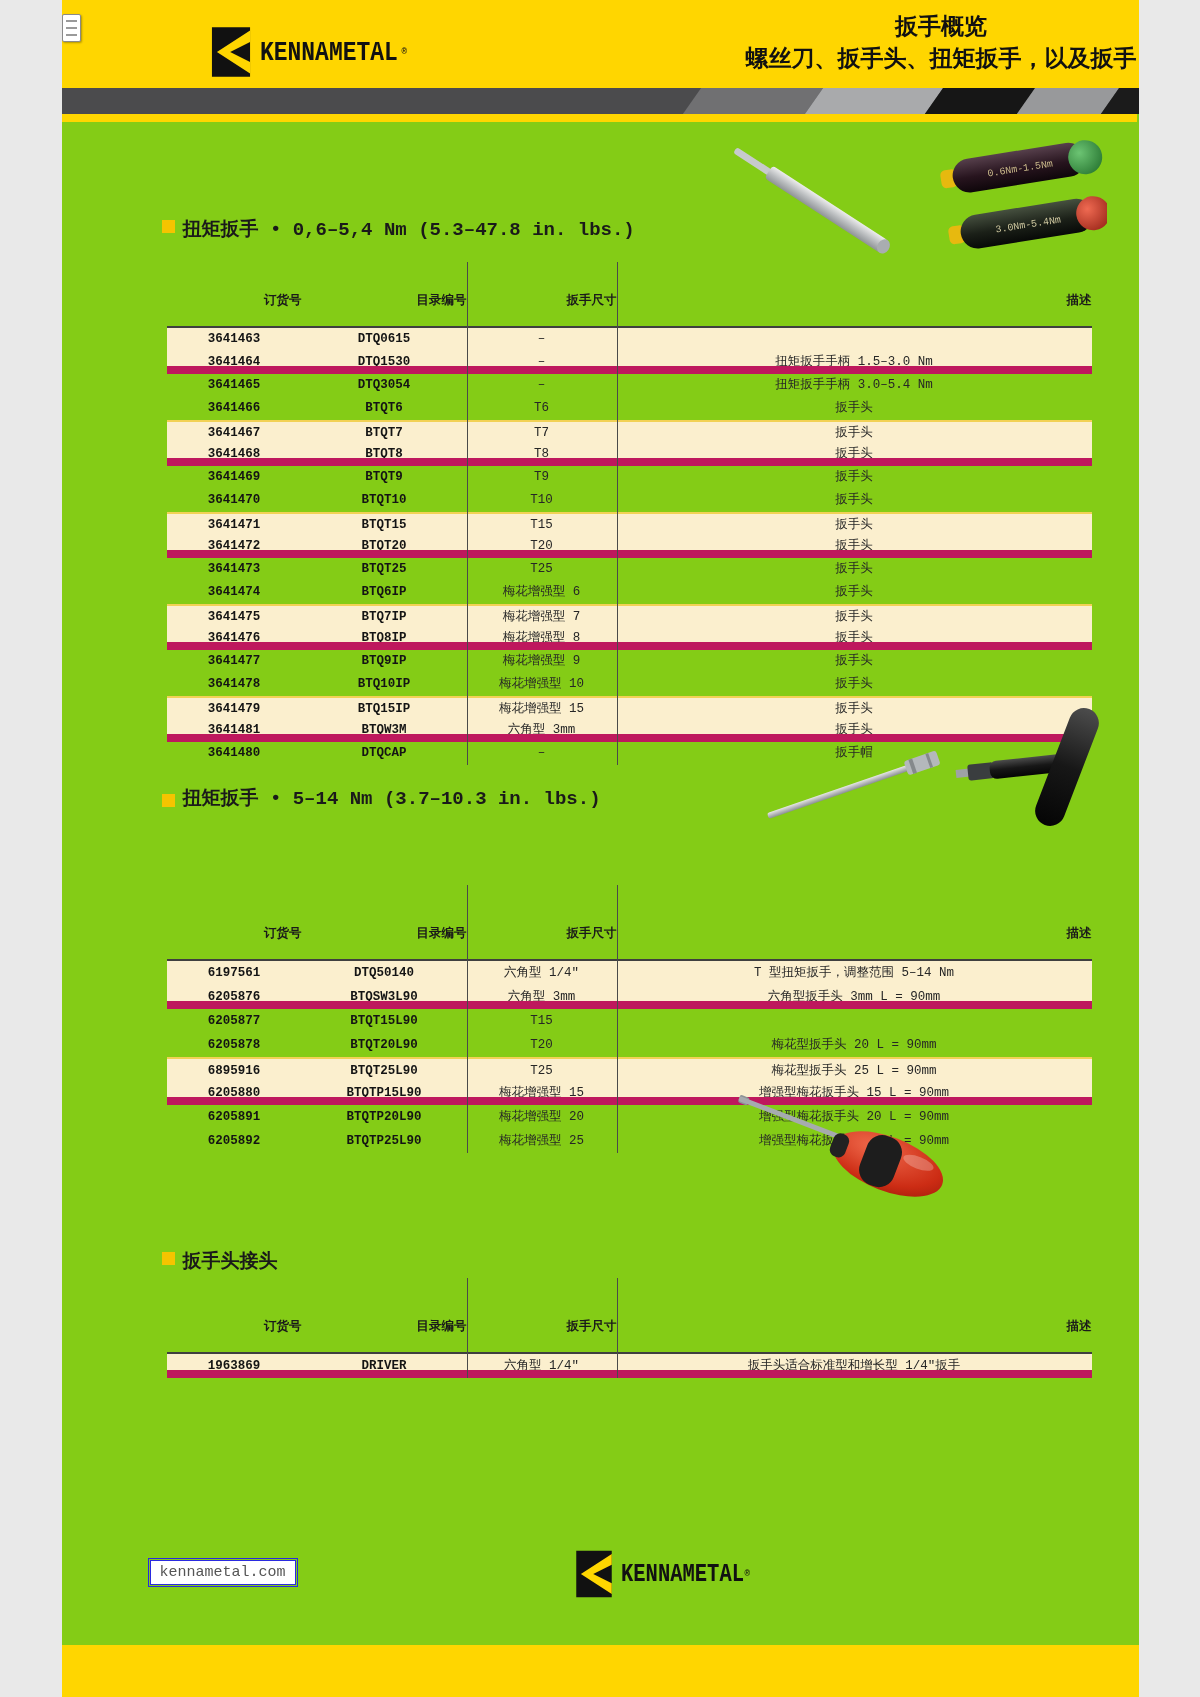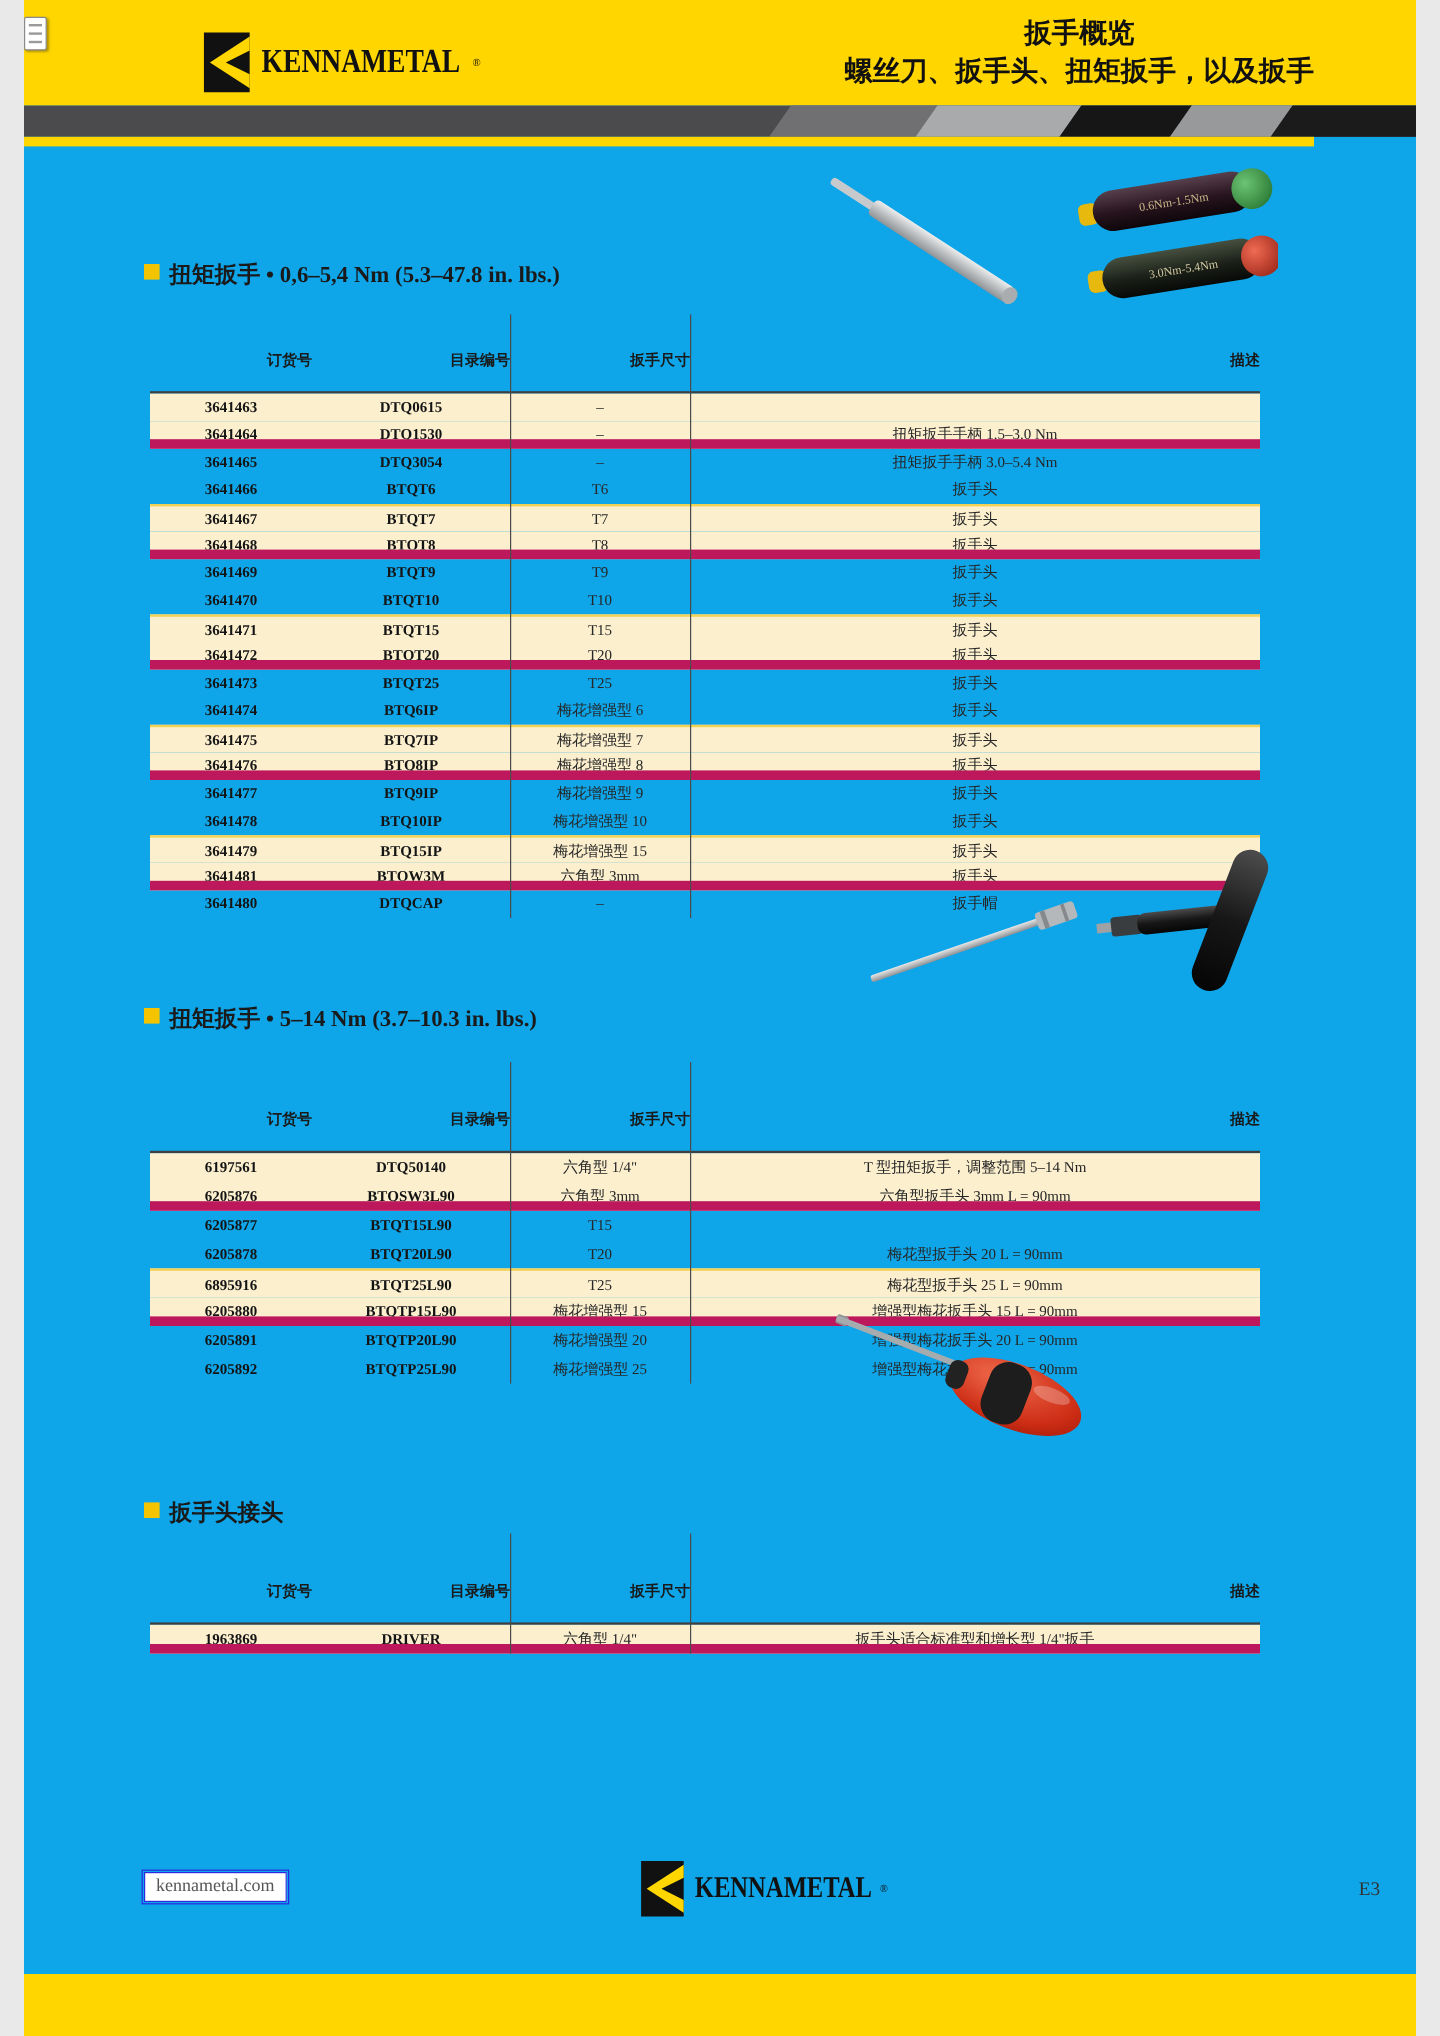--- a/index.html
+++ b/index.html
@@ -1,17 +1,17 @@
 <!DOCTYPE html>
 <html><head>
 <meta charset="utf-8">
 <style>
   html,body{margin:0;padding:0;background:#e9e9e9;}
-  .page{position:relative;width:1160px;height:1697px;margin:0 auto;background:#0ea5e9;
-        font-family:Liberation Serif, serif;overflow:hidden;}
+  .page{position:relative;width:1077px;height:1697px;margin:0 auto;background:#84cc16;
+        font-family:Liberation Mono, monospace;overflow:hidden;}
 
   
   .hdr{position:absolute;left:0;top:0;width:1200px;height:88px;background:#FFD600;}
   .note-icon{position:absolute;left:0;top:14px;width:17px;height:26px;background:#fff;
              border:1px solid #8a8a8a;border-radius:2px;box-shadow:1px 1px 2px rgba(0,0,0,.3);z-index:5;}
   .note-icon i{display:block;height:2px;background:#9a9a9a;margin:5px 3px 0 3px;}
   .hdr-logo{position:absolute;left:140px;top:24px;display:flex;align-items:center;}
   .hdr-logo .brand,.ftr-logo .brand{font-weight:bold;font-size:28px;color:#111;letter-spacing:0px;
         display:inline-block;transform:scaleX(.82);transform-origin:left center;white-space:nowrap;}
   .reg{font-size:9px;vertical-align:top;color:#111;margin-left:-26px;}
@@ -40,21 +40,21 @@
   .td.c0,.td.c1{font-weight:bold;color:#141414;}
   .cream{background:#FBEFCE;}
   .gtop{border-top:2px solid #F2D155;}
   .gbot{border-bottom:8px solid #be185d;}
   .vline{position:absolute;width:1px;background:#4a4a4a;z-index:3;}
 
   
   .photo{position:absolute;}
 
   
-  .link-box{position:absolute;left:100px;top:1560px;padding:3px 9px;border:1px solid #2A2AE0;
+  .link-box{position:absolute;left:88px;top:1560px;padding:3px 9px;border:1px solid #2A2AE0;
             outline:1px solid #2A2AE0;outline-offset:1px;font-size:15px;color:#555;background:#fff;}
   .ftr-logo{position:absolute;left:505px;top:1546px;display:flex;align-items:center;}
   .ftr-logo .brand{font-size:25px;}
   .page-num{position:absolute;left:1080px;top:1566px;width:50px;text-align:right;
             font-size:16px;color:#333;}
   .bottom-bar{position:absolute;left:0;top:1645px;width:1200px;height:52px;background:#FFD600;}
 </style>
 </head>
 <body>
 
@@ -284,21 +284,21 @@
       <rect x="169" y="-7.5" width="3" height="15" fill="#85898c"></rect>
     </g>
     <g transform="translate(196,74) rotate(-6)">
       <rect x="0" y="-4" width="16" height="8" fill="#9ea2a5"></rect>
       <rect x="12" y="-8" width="26" height="16" rx="3" fill="#3a3d3f"></rect>
       <rect x="34" y="-9" width="80" height="18" rx="7" fill="url(#bk1)"></rect>
     </g>
     <rect x="-15" y="-62" width="30" height="124" rx="15" fill="url(#bk1)" transform="translate(307,67) rotate(21)"></rect>
   </svg>
 
-  <div class="sec-title" style="top:836px;">
+  <div class="sec-title" style="top:785px;align-items:center;">
     <span class="bullet"></span>
     <span>扭矩扳手 •  5–14 Nm (3.7–10.3 in. lbs.)</span>
   </div>
   <div class="tbl rh24" style="top:925px;">
     <div class="vline" style="left:300px;top:-40px;height:268px;"></div>
     <div class="vline" style="left:450px;top:-40px;height:268px;"></div>
     <div class="thead">
         <div class="th c0">订货号</div>
         <div class="th c1">目录编号</div>
         <div class="th c2">扳手尺寸</div>

